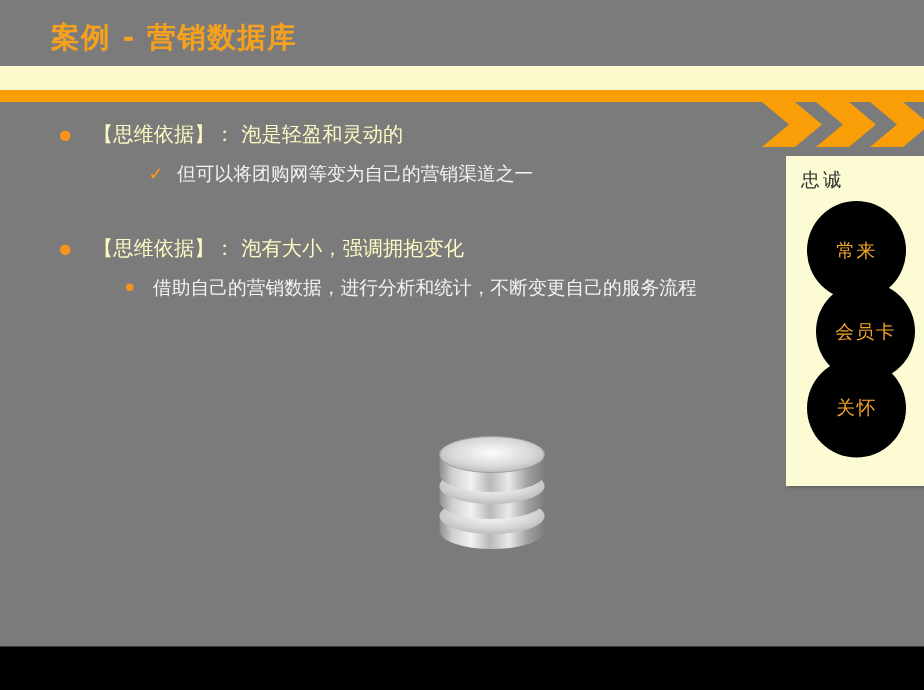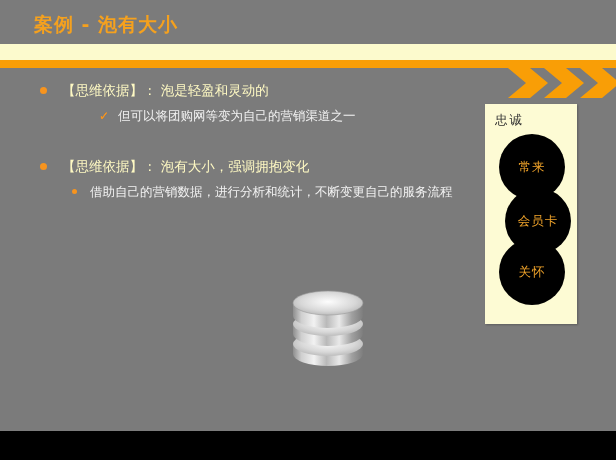--- a/index.html
+++ b/index.html
@@ -90,20 +90,21 @@
     font-size: 12px;
     line-height: 19px;
   }
   .lvl2b {
     position: relative;
     padding-left: 90px;
     color: #f2f2f2;
     font-size: 12.5px;
     line-height: 19px;
     white-space: nowrap;
+    margin-left: 12px;
   }
   .lvl2b .dot2 {
     position: absolute;
     left: 72px; top: 7px;
     width: 5px; height: 5px;
     border-radius: 50%;
     background: #f7941e;
   }
   .gap { height: 26px; }
 
@@ -123,21 +124,21 @@
     white-space: nowrap;
   }
   #db-icon {
     margin: 0 auto;
     display: block;
   }
 
   
   #sidebar {
     position: absolute;
-    left: 485px; top: 104px;
+    left: 524px; top: 104px;
     width: 92px; height: 220px;
     background: #fdfbd4;
     box-shadow: 1px 1px 2px rgba(0,0,0,0.25);
   }
   #sidebar-title {
     position: absolute;
     left: 10px; top: 8px;
     font-size: 12.5px;
     color: #2e2e2e;
     letter-spacing: 2px;
@@ -167,21 +168,21 @@
     width: 616px; height: 29px;
     background: #000000;
   }
 </style>
 </head>
 <body>
 
 <div id="slide">
 
   <div id="title-band"></div>
-  <div id="slide-title">案例 - 泡有大小</div>
+  <div id="slide-title">案例 - 营销数据库</div>
 
   <div id="cream-stripe"></div>
   <div id="orange-stripe"></div>
 
   <div id="chevrons">
     <svg width="108" height="30" viewBox="0 0 108 30">
       <polygon points="0,0 22,0 40,15 22,30 0,30 18,15" fill="#f99e06"></polygon>
       <polygon points="36,0 58,0 76,15 58,30 36,30 54,15" fill="#f99e06"></polygon>
       <polygon points="72,0 94,0 112,15 94,30 72,30 90,15" fill="#f99e06"></polygon>
     </svg>

